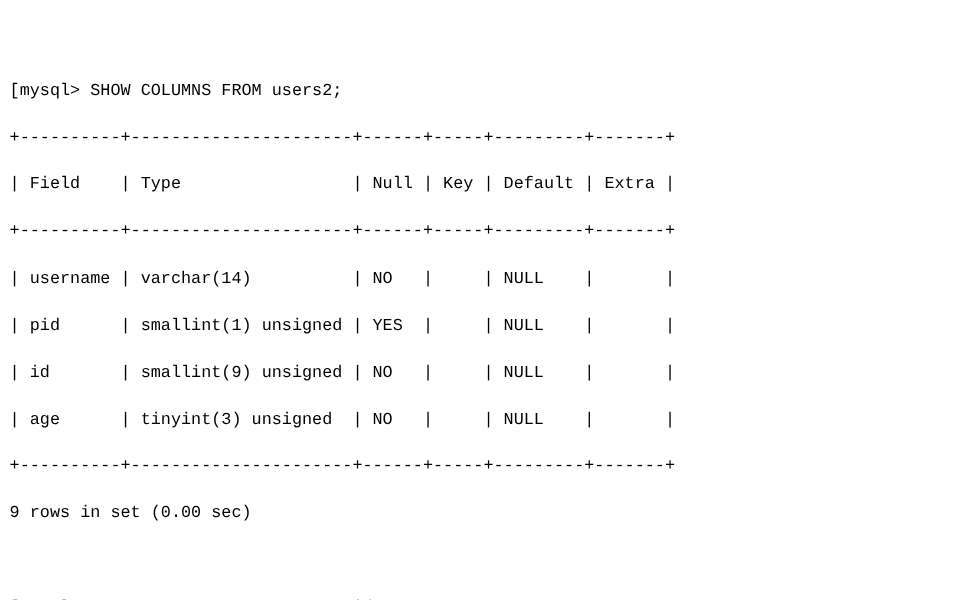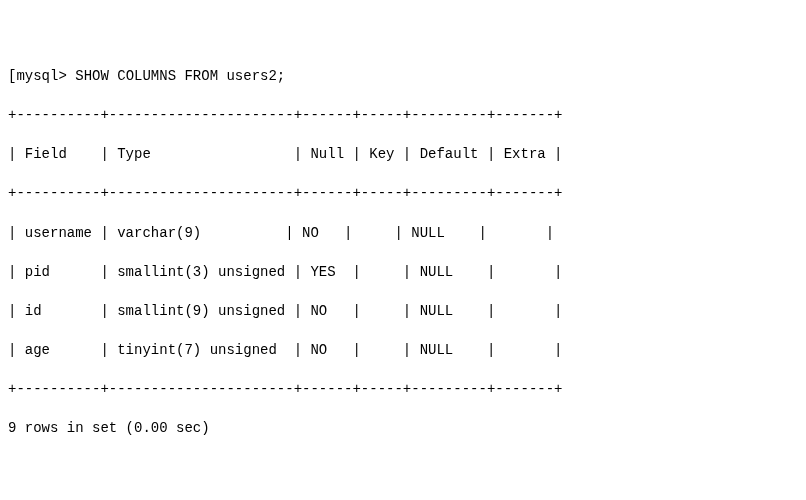--- a/index.html
+++ b/index.html
@@ -18,24 +18,24 @@
     }
   </style>
 </head>
 <body>
 
 
 <div class="line">[<span>mysql&gt;</span> <span>SHOW COLUMNS FROM users2;</span></div>
 <div class="line">+----------+----------------------+------+-----+---------+-------+</div>
 <div class="line">| Field    | Type                 | Null | Key | Default | Extra |</div>
 <div class="line">+----------+----------------------+------+-----+---------+-------+</div>
-<div class="line">| username | varchar(9)          | NO   |     | NULL    |       |</div>
-<div class="line">| pid      | smallint(3) unsigned | YES  |     | NULL    |       |</div>
+<div class="line">| username | varchar(14)          | NO   |     | NULL    |       |</div>
+<div class="line">| pid      | smallint(1) unsigned | YES  |     | NULL    |       |</div>
 <div class="line">| id       | smallint(9) unsigned | NO   |     | NULL    |       |</div>
-<div class="line">| age      | tinyint(7) unsigned  | NO   |     | NULL    |       |</div>
+<div class="line">| age      | tinyint(3) unsigned  | NO   |     | NULL    |       |</div>
 <div class="line">+----------+----------------------+------+-----+---------+-------+</div>
 <div class="line">9 rows in set (0.00 sec)</div>
 <div class="line"> </div>
 <div class="line">[<span>mysql&gt;</span> <span>ALTER TABLE users2 MODIFY id SMALLINT UNSIGNED NOT NULL FIRST;</span></div>
 
 
 
 
 
 

